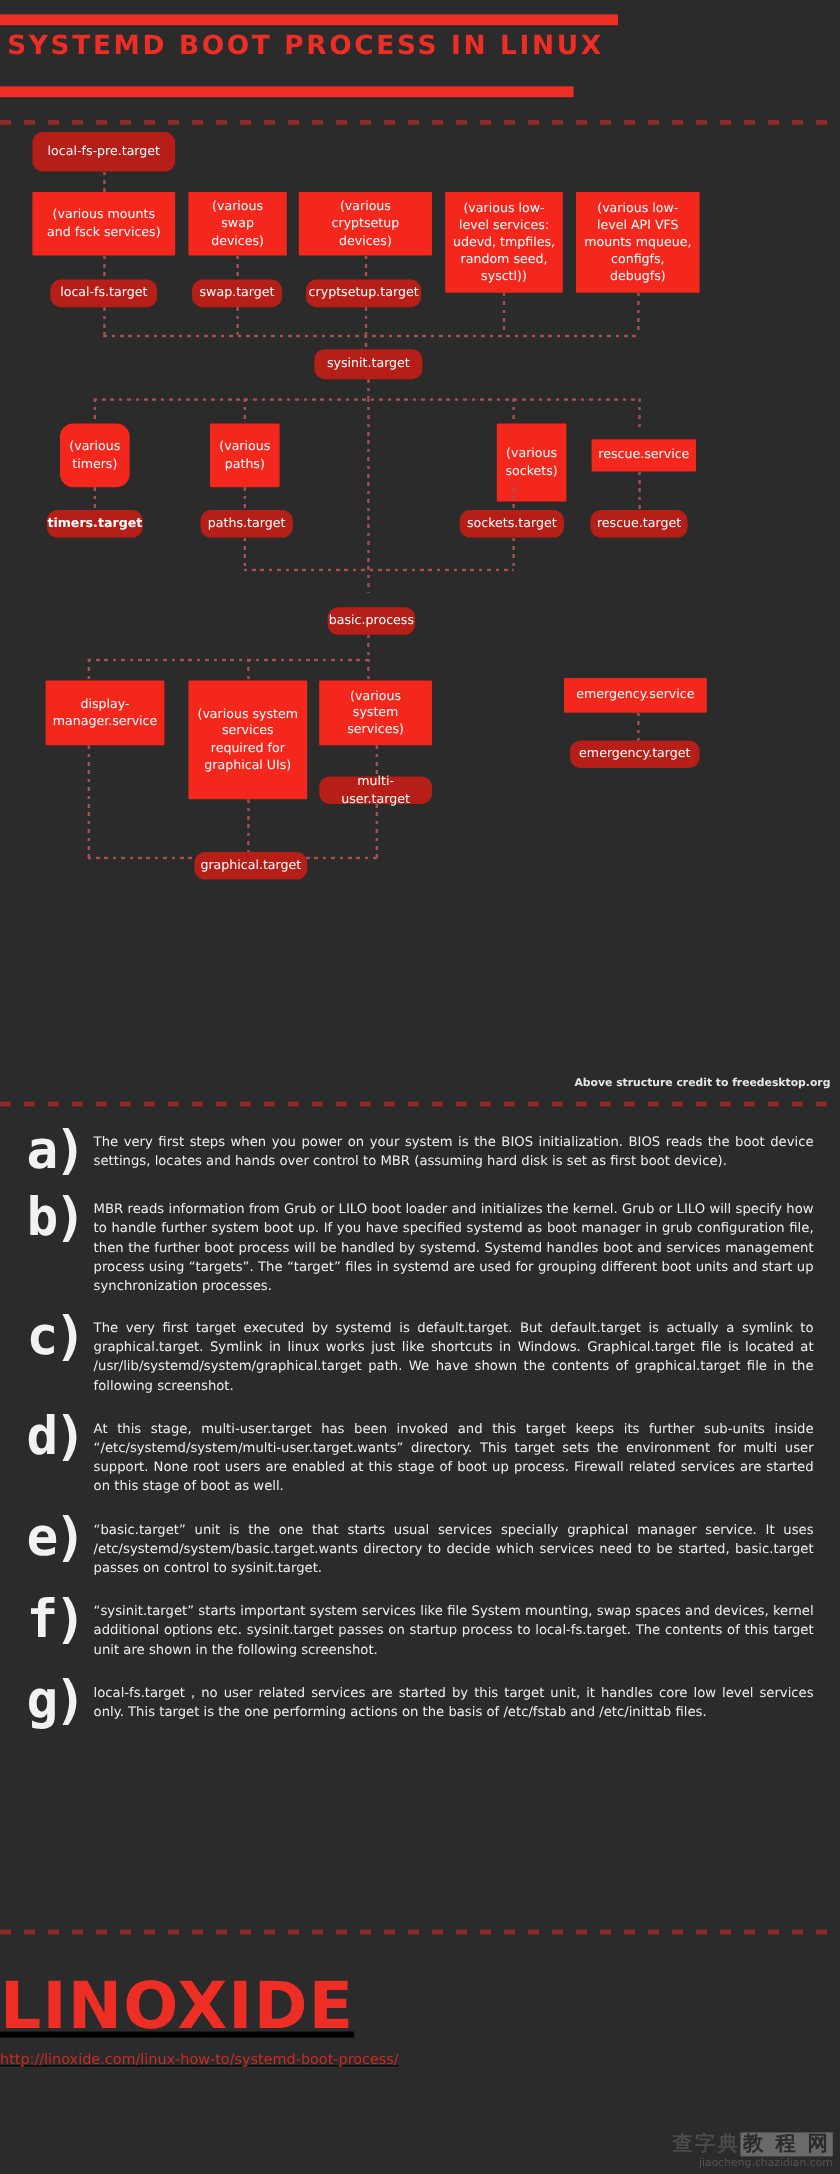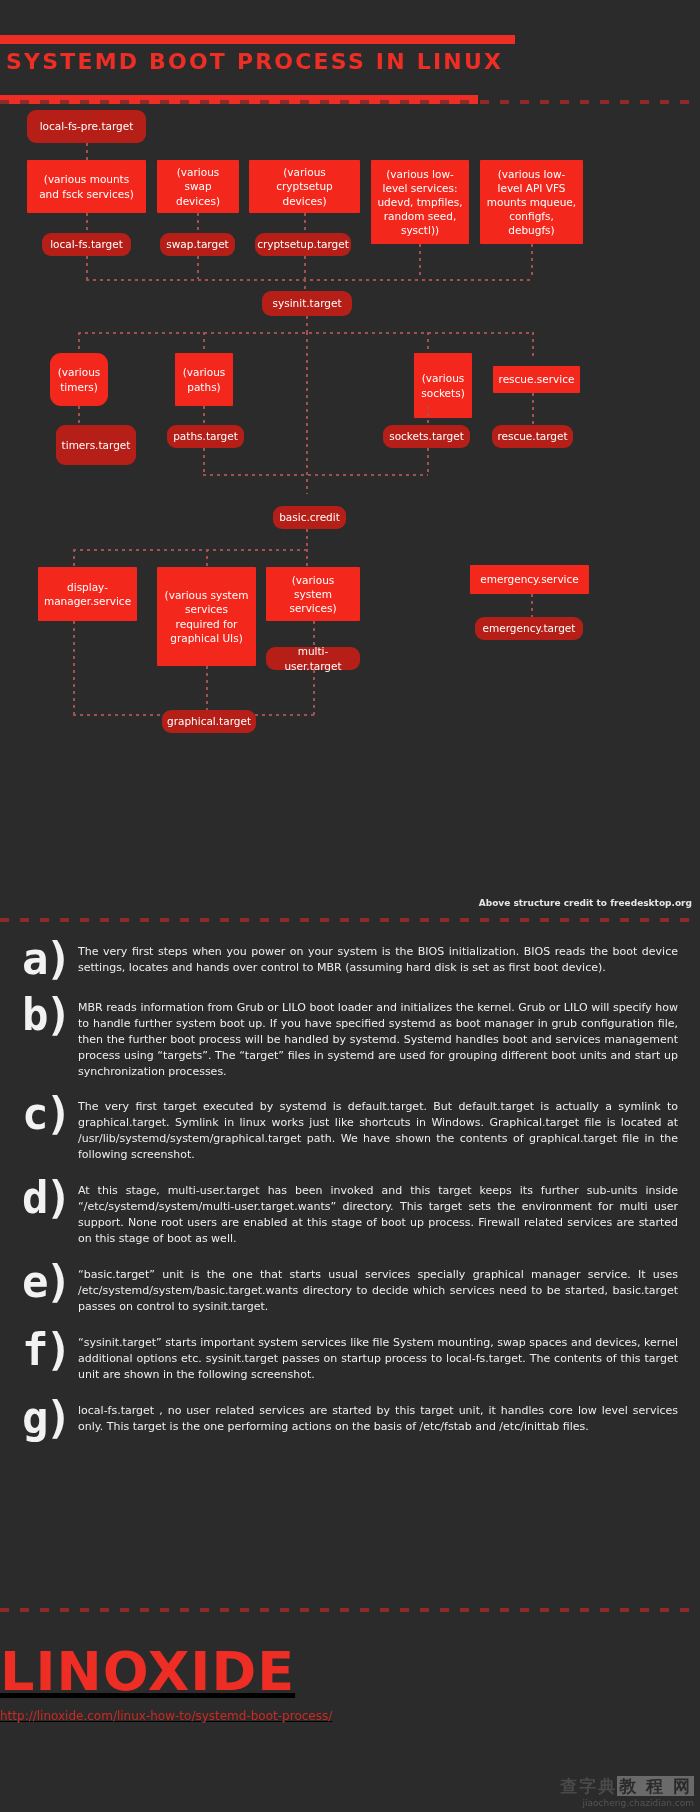--- a/index.html
+++ b/index.html
@@ -4,21 +4,21 @@
 <style>
   * { box-sizing: border-box; margin: 0; padding: 0; }
   html, body {
     width: 700px;
     background: #2b2b2b;
     font-family: "Liberation Sans", sans-serif;
   }
   body { width: 700px; height: 1812px; position: relative; overflow: hidden; }
 
   
-  .header { position: relative; height: 64px; margin-top: 23px; }
+  .header { position: relative; height: 64px; }
   .rule-top {
     position: absolute; left: 0; top: 12px;
     width: 515px; height: 9px; background: #ee2d24;
   }
   .rule-bottom {
     position: absolute; left: 0; top: 72px;
     width: 478px; height: 9px; background: #ee2d24;
   }
   .title {
     position: absolute; left: 6px; top: 26px;
@@ -163,30 +163,30 @@
   <div class="node box" style="left:50px; top:249px; width:58px; height:53px;border-radius:11px;">(various timers)</div>
   <div class="node box" style="left:175px; top:249px; width:58px; height:53px;">(various paths)</div>
   <div class="node box" style="left:399px; top:249px; width:58px; height:65px;margin-left:15px;">(various sockets)</div>
   <div class="node box" style="left:493px; top:262px; width:87px; height:27px;">rescue.service</div>
 
   <div class="vline" style="left:78px; top:302px; height:21px;"></div>
   <div class="vline" style="left:203px; top:302px; height:21px;"></div>
   <div class="vline" style="left:427px; top:302px; height:21px;"></div>
   <div class="vline" style="left:532px; top:289px; height:34px;"></div>
 
-  <div class="node pill" style="left:56px; top:321px; width:80px; height:40px;">timers.target</div>
+  <div class="node pill" style="left:39px; top:321px; width:80px; height:23px;font-weight:bold;">timers.target</div>
   <div class="node pill" style="left:167px; top:321px; width:77px; height:23px;">paths.target</div>
   <div class="node pill" style="left:383px; top:321px; width:87px; height:23px;">sockets.target</div>
   <div class="node pill" style="left:492px; top:321px; width:81px; height:23px;">rescue.target</div>
 
   <div class="vline" style="left:203px; top:344px; height:26px;"></div>
   <div class="vline" style="left:427px; top:344px; height:26px;"></div>
   <div class="hline" style="left:203px; top:370px; width:225px;"></div>
 
-  <div class="node pill" style="left:273px; top:402px; width:73px; height:23px;">basic.credit</div>
+  <div class="node pill" style="left:273px; top:402px; width:73px; height:23px;">basic.process</div>
 
   <div class="vline" style="left:306px; top:425px; height:20px;"></div>
   <div class="hline" style="left:73px; top:445px; width:235px;"></div>
   <div class="vline" style="left:73px; top:445px; height:22px;"></div>
   <div class="vline" style="left:206px; top:445px; height:22px;"></div>
   <div class="vline" style="left:306px; top:445px; height:22px;"></div>
 
   <div class="node box" style="left:38px; top:463px; width:99px; height:54px;">display-manager.service</div>
   <div class="node box" style="left:266px; top:463px; width:94px; height:54px;">(various system services)</div>
   <div class="node box" style="left:157px; top:463px; width:99px; height:99px;">(various system services required for graphical UIs)</div>

